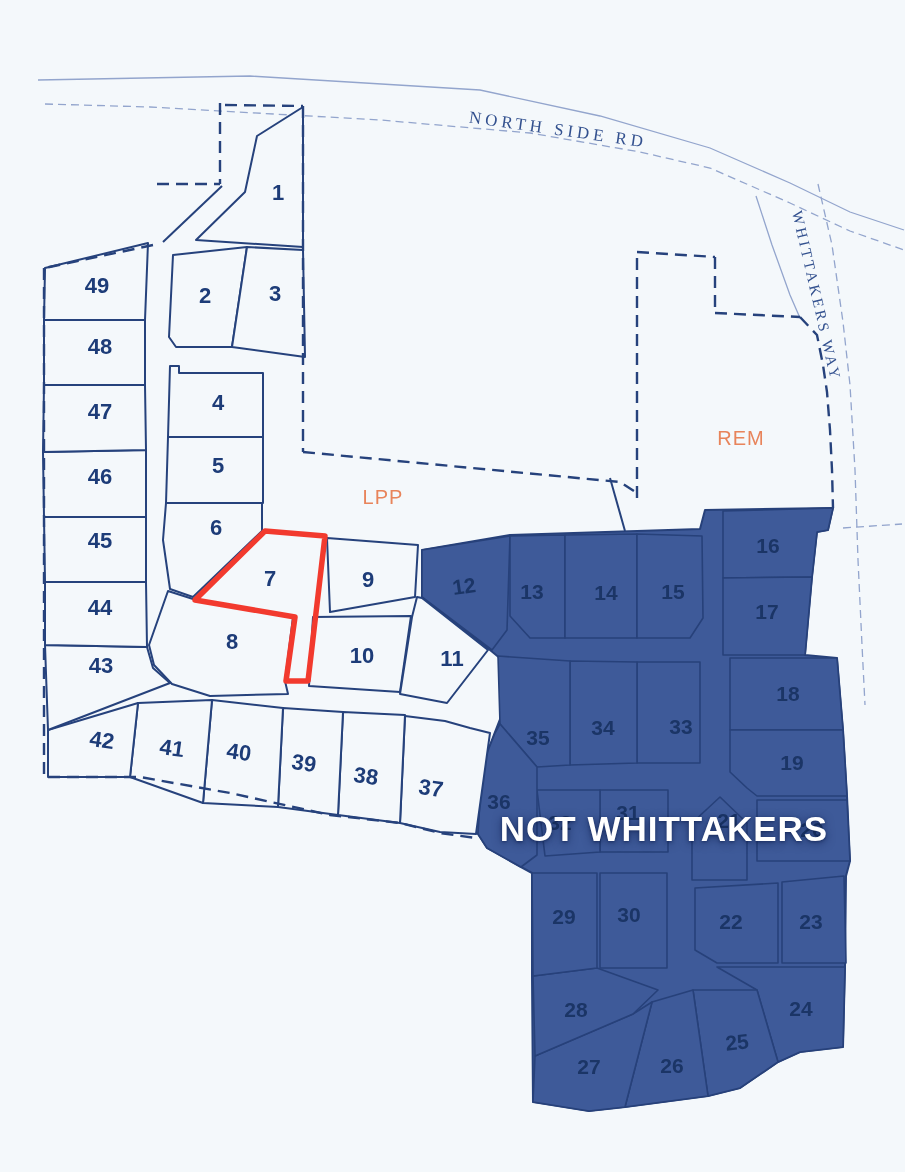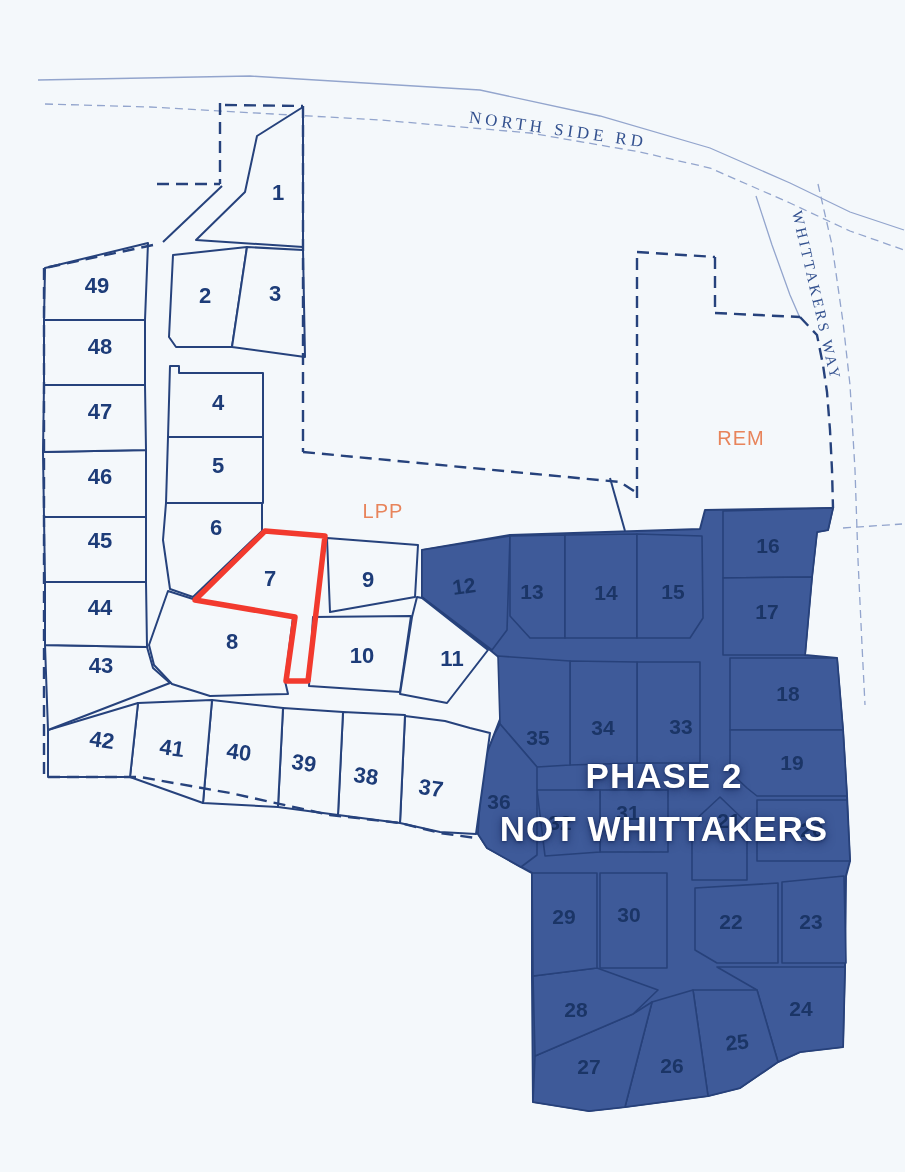--- a/index.html
+++ b/index.html
@@ -142,18 +142,17 @@
       <text x="560" y="822" fill="#1b3566" text-anchor="middle" dominant-baseline="central" class="lotnum p2">32</text>
       <text x="681" y="726" fill="#1b3566" text-anchor="middle" dominant-baseline="central" class="lotnum p2">33</text>
       <text x="603" y="727" fill="#1b3566" text-anchor="middle" dominant-baseline="central" class="lotnum p2">34</text>
       <text x="538" y="737" fill="#1b3566" text-anchor="middle" dominant-baseline="central" class="lotnum p2">35</text>
       <text x="499" y="801" fill="#1b3566" text-anchor="middle" dominant-baseline="central" class="lotnum p2">36</text>
     </svg>
 
   <div class="map-label road-name" style="left: 558px; top: 130px; transform: translate(-50%, -50%) rotate(8deg);">NORTH SIDE RD</div>
   <div class="map-label road-name vertical" style="left: 816px; top: 296px; transform: translate(-50%, -50%) rotate(77deg);">WHITTAKERS WAY</div>
 
-  <div class="map-label area-tag" style="left: 383px; top: 497px; margin-top: 14px;">LPP</div>
+  <div class="map-label area-tag" style="left: 383px; top: 497px;">LPP</div>
   <div class="map-label area-tag" style="left: 741px; top: 438px;">REM</div>
 
-  <div class="map-label phase-note" style="left: 664px; top: 776px;">PHASE 2</div>
   <div class="map-label phase-note" style="left: 664px; top: 829px;">NOT WHITTAKERS</div>
 </div>
 
 </body></html>

